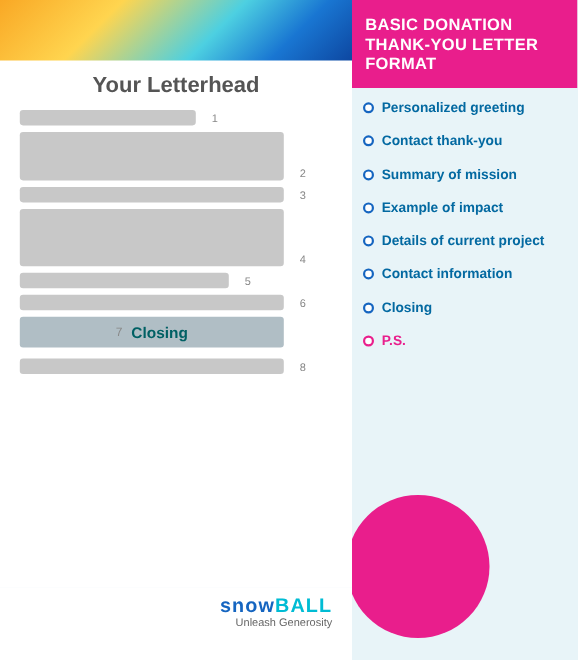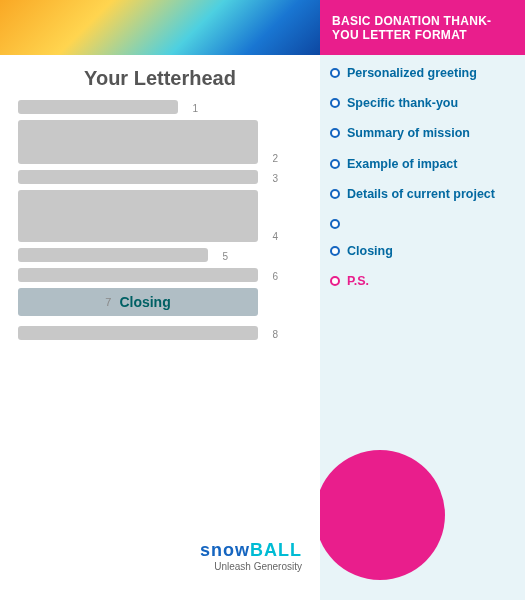--- a/index.html
+++ b/index.html
@@ -176,21 +176,21 @@
       position: relative;
       z-index: 3;
       display: flex;
       flex-direction: column;
     }
 
     .header-banner {
       background: #e91e8c;
       padding: 14px 12px 12px;
       color: white;
-      font-size: 12px;
+      font-size: 15px;
       font-weight: 900;
       line-height: 1.2;
       letter-spacing: 0.3px;
       text-transform: uppercase;
     }
 
     .items-list {
       padding: 10px 12px 0 10px;
       display: flex;
       flex-direction: column;
@@ -302,36 +302,37 @@
       <span>BASIC DONATION THANK-YOU LETTER FORMAT</span>
     </div>
 
     <div class="items-list">
       <div class="item">
         <div class="item-bullet"></div>
         <div class="item-text">Personalized greeting</div>
       </div>
       <div class="item">
         <div class="item-bullet"></div>
-        <div class="item-text">Specific thank-you</div>
+        <div class="item-text">Contact thank-you</div>
       </div>
       <div class="item">
         <div class="item-bullet"></div>
         <div class="item-text">Summary of mission</div>
       </div>
       <div class="item">
         <div class="item-bullet"></div>
         <div class="item-text">Example of impact</div>
       </div>
       <div class="item">
         <div class="item-bullet"></div>
         <div class="item-text">Details of current project</div>
       </div>
       <div class="item">
         <div class="item-bullet"></div>
+        <div class="item-text">Contact information</div>
       </div>
       <div class="item">
         <div class="item-bullet"></div>
         <div class="item-text">Closing</div>
       </div>
       <div class="item">
         <div class="item-bullet" style="border-color: #e91e8c;"></div>
         <div class="item-text" style="color: #e91e8c;">P.S.</div>
       </div>
     </div>

